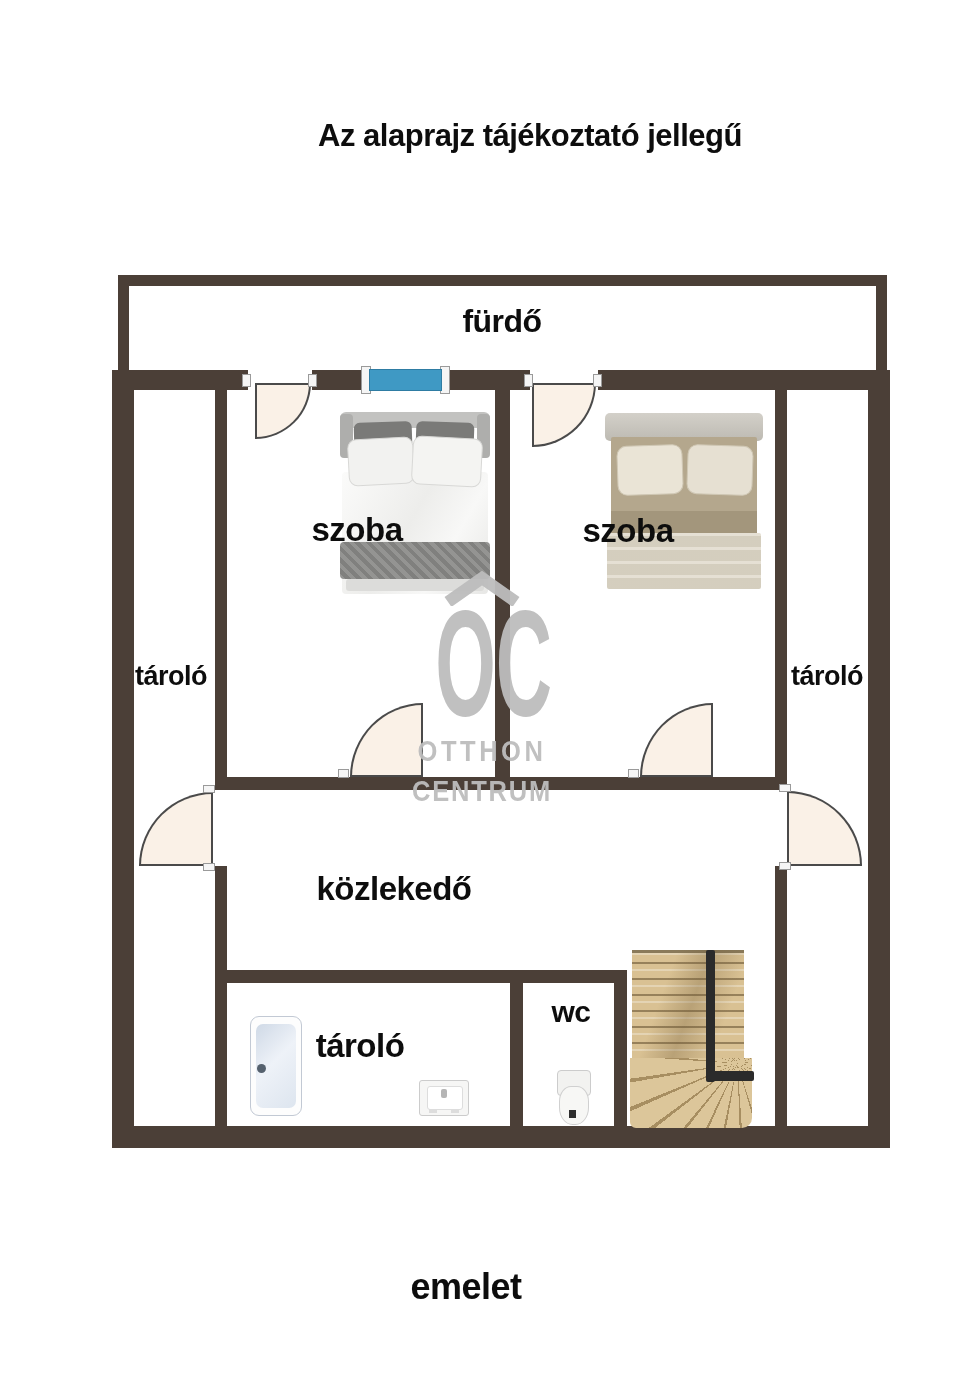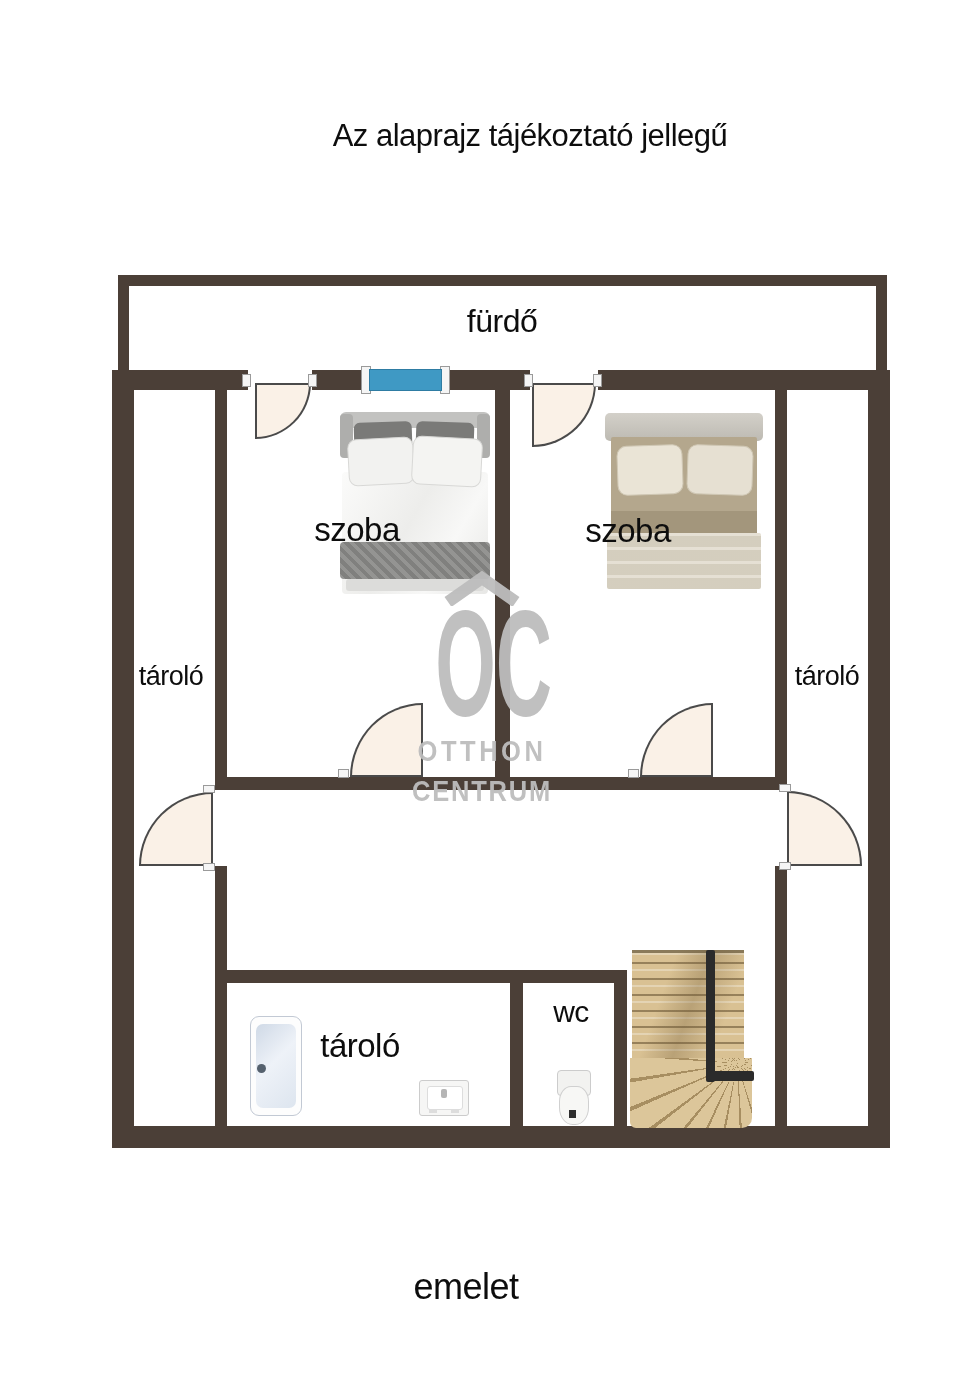--- a/index.html
+++ b/index.html
@@ -4,21 +4,21 @@
 <style>
   html,body{margin:0;padding:0;background:#ffffff;}
   .canvas{
     position:relative;width:960px;height:1400px;background:#ffffff;
     font-family:"Liberation Sans","DejaVu Sans",sans-serif;overflow:hidden;
   }
   .abs{position:absolute;}
   .wall{position:absolute;background:#4b3f37;z-index:2;}
   .wall-thin{position:absolute;background:#4b3f37;z-index:2;}
   .label{
-    position:absolute;z-index:4;color:#0d0d0d;font-weight:normal;
+    position:absolute;z-index:4;color:#0d0d0d;font-weight:bold;
     text-align:left;white-space:nowrap;transform:translate(-50%,-50%);
     letter-spacing:-0.5px;
   }
   .door{
     position:absolute;background:#faf1e7;border:2px solid #4a4a4a;
     box-sizing:border-box;z-index:3;
   }
   .bracket{
     position:absolute;background:#f5f5f5;border:1px solid #9a9a9a;
     box-sizing:border-box;z-index:3;
@@ -133,20 +133,21 @@
     <div class="abs" style="left:2px;top:0;width:112px;height:112px;background:linear-gradient(110deg,transparent 30%,rgba(110,88,52,.30) 52%,transparent 78%);"></div>
     <div class="abs" style="left:0;top:108px;width:122px;height:70px;background:repeating-conic-gradient(from 150deg at 88% 8%,#dcc69a 0 12deg,#a78e61 12deg 14deg);border-radius:0 0 10px 6px;"></div>
     <div class="abs" style="left:76px;top:0;width:9px;height:132px;background:#2b2b2b;border-radius:2px;"></div>
     <div class="abs" style="left:80px;top:121px;width:44px;height:10px;background:#2b2b2b;border-radius:2px;"></div>
   </div>
 
   <div class="label" style="left:357px;top:530px;font-size:33px;">szoba</div>
   <div class="label" style="left:628px;top:531px;font-size:33px;">szoba</div>
   <div class="label" style="left:171px;top:676px;font-size:27px;">tároló</div>
   <div class="label" style="left:827px;top:676px;font-size:27px;">tároló</div>
+  <div class="label" style="left:394px;top:889px;font-size:33px;">közlekedő</div>
   <div class="label" style="left:360px;top:1046px;font-size:33px;">tároló</div>
   <div class="label" style="left:571px;top:1012px;font-size:30px;">wc</div>
 
   <div class="label" style="left:466px;top:1287px;font-size:36px;">emelet</div>
 
   <div class="watermark" style="left:392px;top:570px;width:180px;height:255px;">
     <svg width="80" height="36" viewBox="0 0 80 36" style="display:block;margin:0 auto;">
       <polyline points="6,32 40,8 74,32" fill="none" stroke="#bdbdbd" stroke-width="12"></polyline>
     </svg>
     <div class="wm-oc" style="margin-top:2px;">OC</div>

